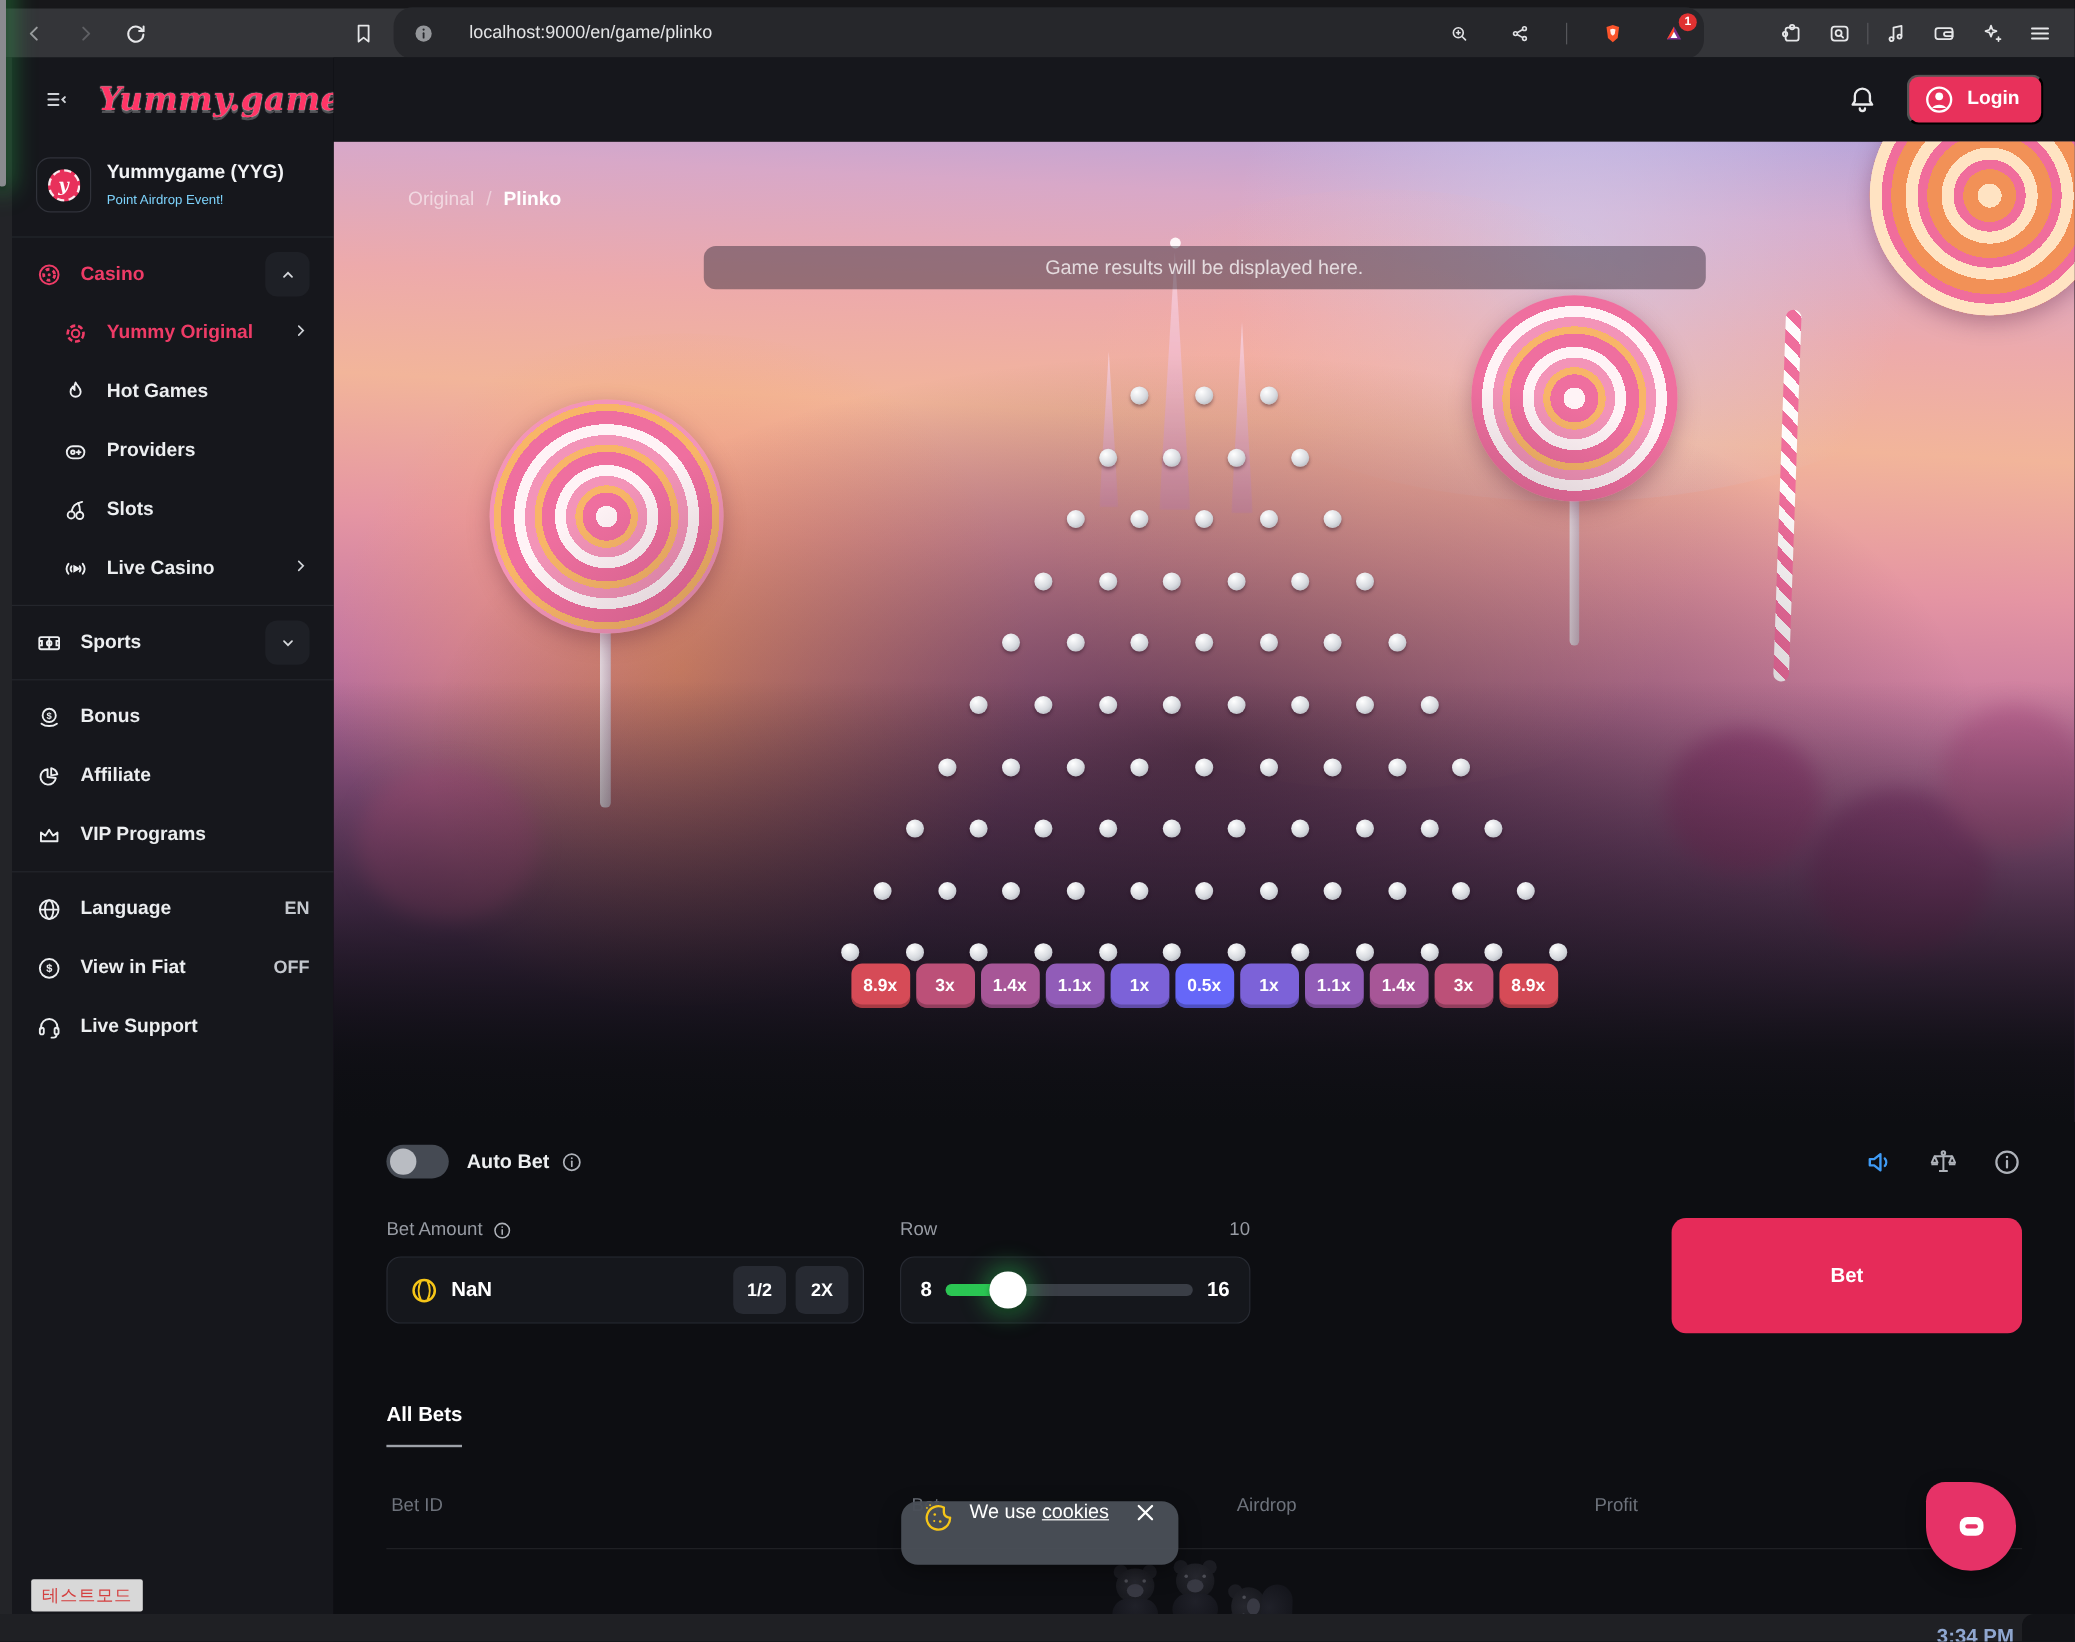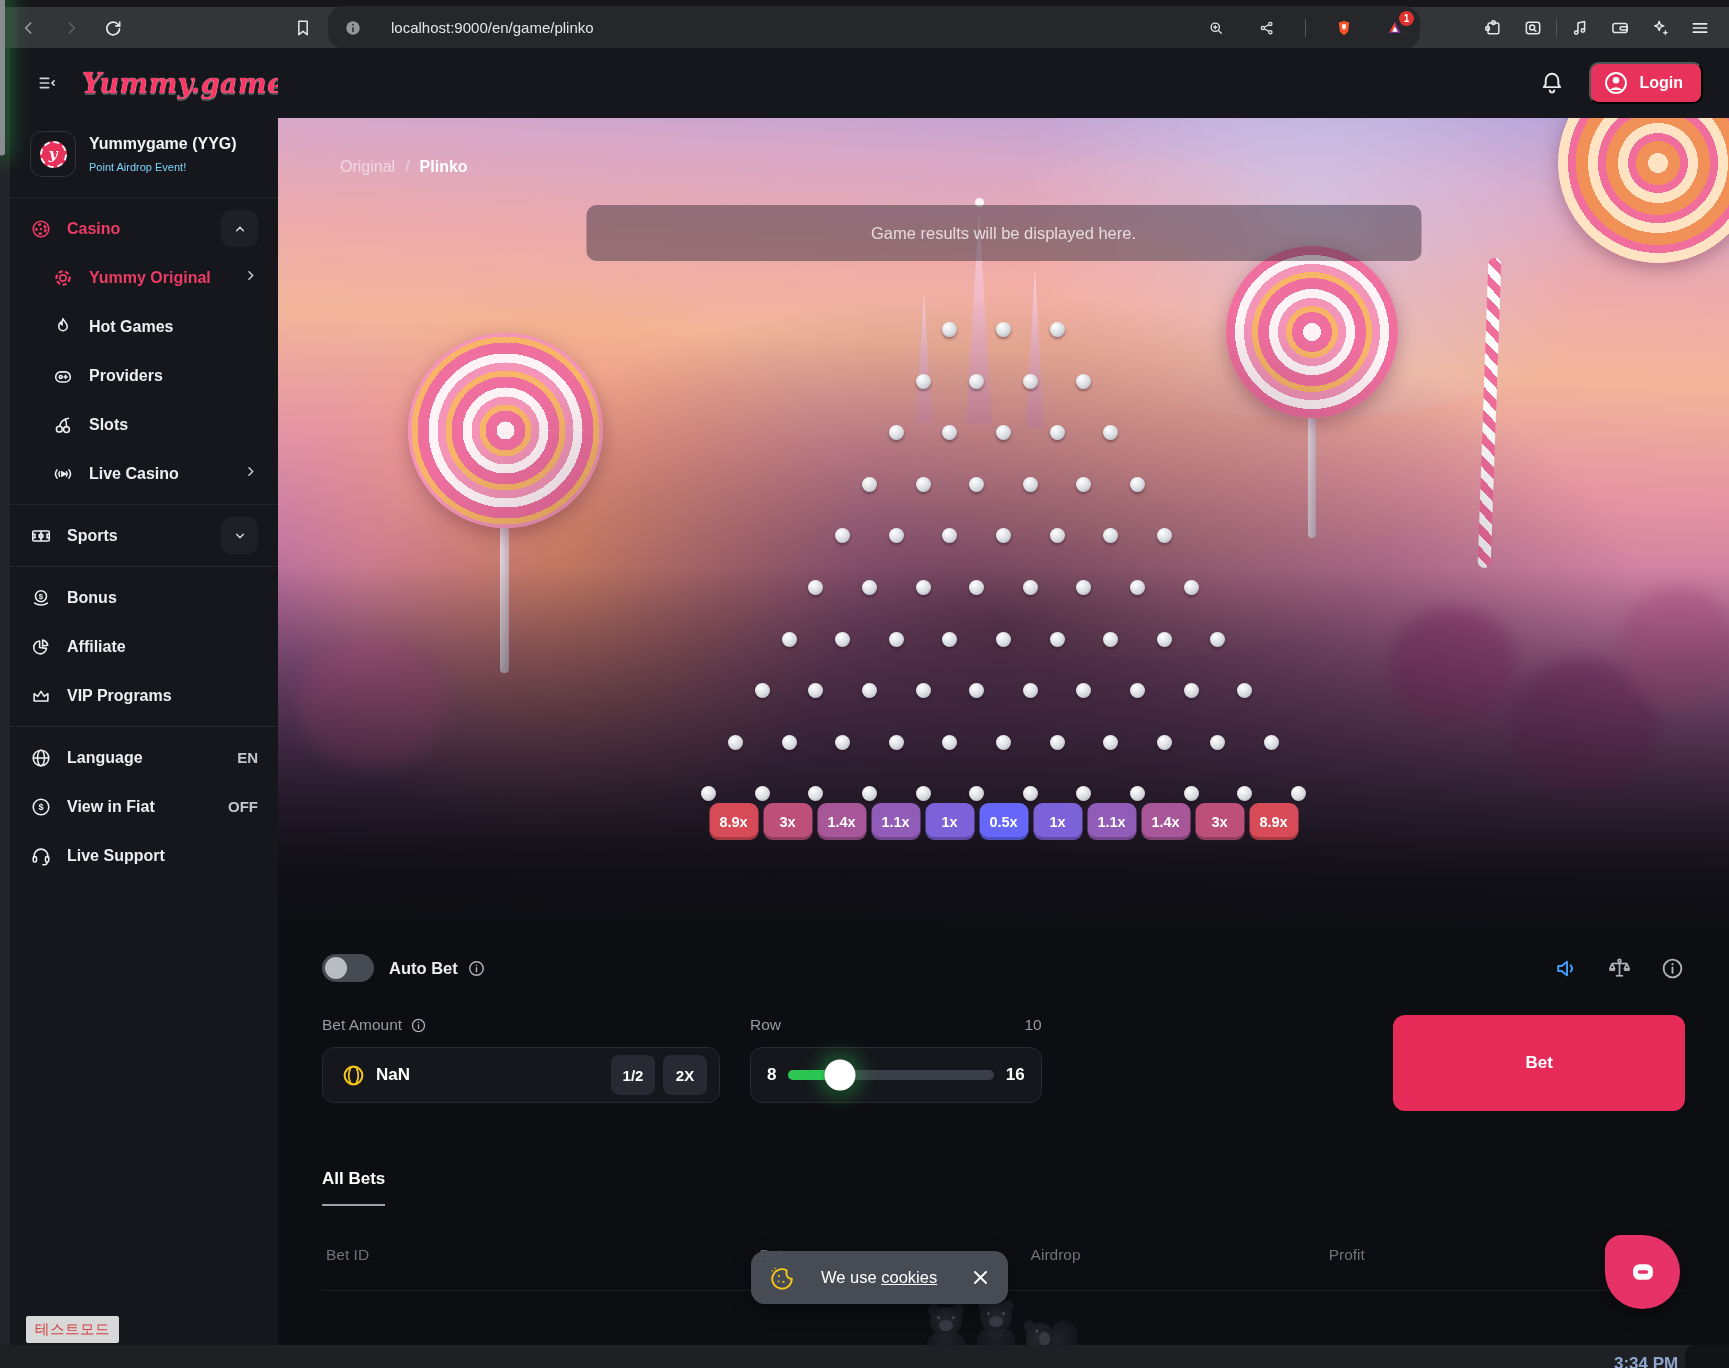--- a/index.html
+++ b/index.html
@@ -75,21 +75,21 @@
   .ball-top { width:9px; height:9px; border-radius:50%; background:#fff7f9; filter:blur(.5px); }
   .rings { border-radius:50%; background:repeating-radial-gradient(circle at 50% 50%, #fff3f6 0 9px, #ef6f9f 9px 20px, #f8b568 20px 26px, #f394b8 26px 34px); box-shadow:0 6px 18px rgba(90,30,60,.35); }
   .stick { background:linear-gradient(90deg,#f7ebf1,#d9c2cf); border-radius:4px; }
   .cane { width:13px; height:310px; border-radius:7px; background:repeating-linear-gradient(45deg,#fff 0 8px,#ef6a9b 8px 16px); transform:rotate(2deg); opacity:.95; }
   .blob { border-radius:50%; filter:blur(9px); }
   .vignette { inset:0; background:radial-gradient(ellipse 62% 56% at 50% 62%, rgba(20,8,20,.55), rgba(20,8,20,0) 72%); }
   .fade { inset:0; background:linear-gradient(180deg, rgba(13,14,18,0) 55%, rgba(13,14,18,.55) 78%, rgba(13,14,18,.92) 93%, #0d0e12 100%); }
 
   .breadcrumb { position:absolute; top:40px; left:62px; font-size:16px; display:flex; gap:10px; z-index:5; }
   .bc-parent { color:rgba(255,255,255,.55); } .bc-sep { color:rgba(255,255,255,.45); } .bc-cur { color:#fff; font-weight:600; }
-  .results-bar { position:absolute; top:87px; left:50%; transform:translateX(-50%); width:835px; height:56px;
+  .results-bar { position:absolute; top:87px; left:50%; transform:translateX(-50%); width:835px; height:36px;
     background:rgba(45,38,52,.45); border-radius:10px; display:grid; place-items:center; z-index:5; }
   .results-text { font-size:16.5px; color:rgba(255,255,255,.75); }
 
   .board { position:absolute; left:calc(50% - 320px); top:204px; width:640px; height:500px; z-index:4; }
   .peg { position:absolute; width:15px; height:15px; border-radius:50%;
     background:radial-gradient(circle at 35% 30%, #ffffff, #d8dbe0 55%, #a3a7af); box-shadow:0 2px 3px rgba(30,10,25,.4); }
   .mult-row { position:absolute; top:685px; left:50%; transform:translateX(-50%); display:flex; gap:5px; z-index:5; }
   .mult { width:49px; height:37px; border-radius:9px; display:grid; place-items:center; color:#fff;
     font-size:14.5px; font-weight:700; box-shadow:inset 0 -3px 0 rgba(0,0,0,.22); }
 
@@ -127,21 +127,21 @@
 
   
   .bets { padding:58px 44px 0; position:relative; }
   .tab { display:inline-block; font-size:17px; font-weight:600; color:#fff; padding-bottom:15px;
     border-bottom:2px solid #9da1a8; cursor:pointer; }
   .thead { margin-top:40px; display:grid; grid-template-columns:32% 20% 22% 26%; font-size:15.5px; color:#6d727b;
     padding:0 4px 26px; border-bottom:1px solid rgba(255,255,255,.08); }
 
   
   .cookie { position:absolute; left:751px; top:1251px; height:53px; background:rgba(74,79,87,.96); border-radius:14px;
-    display:flex; align-items:center; gap:26px; padding:0 18px; z-index:20; box-shadow:0 6px 18px rgba(0,0,0,.35); }
+    display:flex; align-items:flex-start; gap:13px; padding:0 18px; z-index:20; box-shadow:0 6px 18px rgba(0,0,0,.35); }
   .cookie-ic { width:26px; height:26px; color:#f5c518; }
   .cookie-text { font-size:16.5px; color:#fff; white-space:nowrap; }
   .cookie-link { text-decoration:underline; cursor:pointer; }
   .cookie-x { width:19px; height:19px; color:#fff; margin-left:8px; cursor:pointer; }
 
   .chat-fab { position:absolute; left:1605px; top:1235px; width:75px; height:74px; background:#e63267;
     border-radius:16px 50% 50% 50%; display:grid; place-items:center; z-index:21; box-shadow:0 6px 16px rgba(0,0,0,.35); cursor:pointer; }
   .chat-fab svg { width:34px; height:34px; }
 
   .test-badge { position:absolute; left:26px; top:1316px; background:#d8d8d8; color:#d43f3f; font-size:14.5px;

